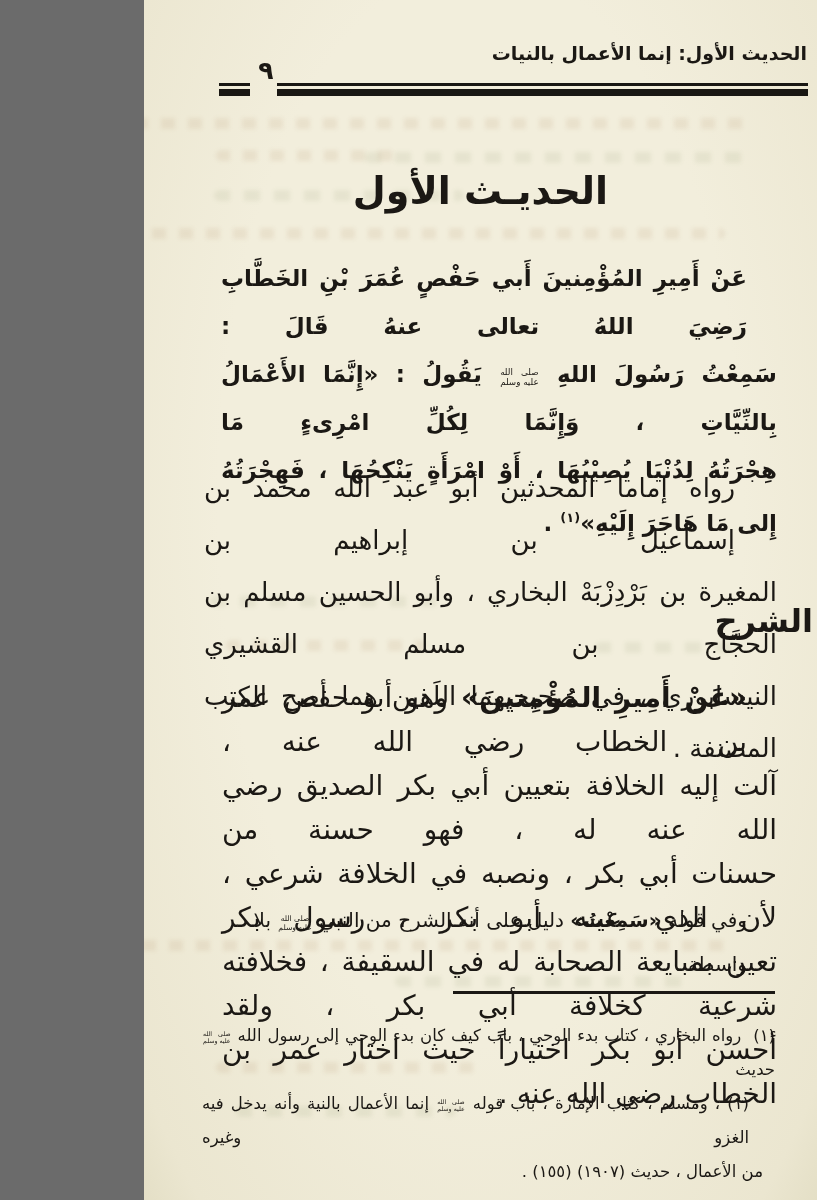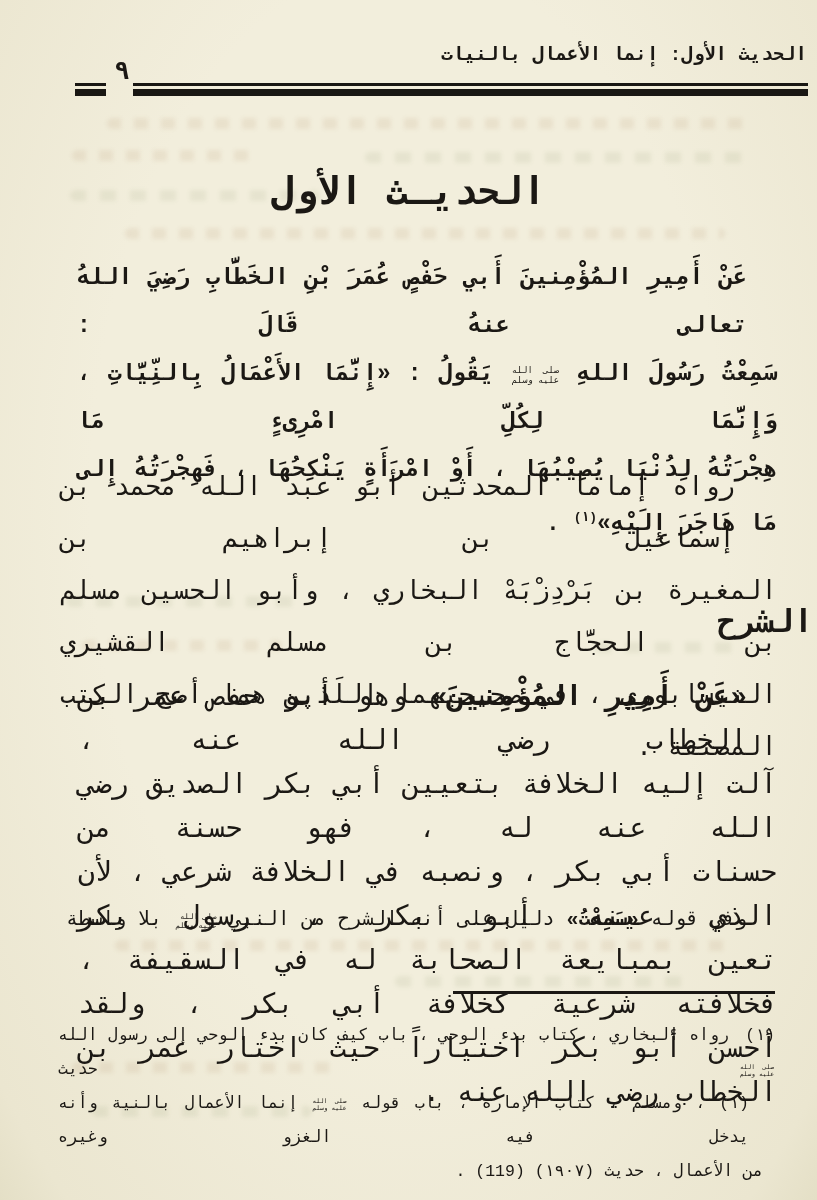--- a/index.html
+++ b/index.html
@@ -1,20 +1,20 @@
 <!DOCTYPE html>
 <html lang="ar" dir="rtl"><head>
 <meta charset="utf-8">
 <style>
   html,body{margin:0;padding:0;}
   body{background:#6b6b6b;font-family:"DejaVu Sans",sans-serif;}
   .page{
-    position:relative;width:817px;height:1200px;overflow:hidden;
+    position:relative;width:673px;height:1200px;overflow:hidden;
     background:radial-gradient(ellipse at 50% 42%, #f2eedc 55%, #ebe6d0 92%, #e4dfc6 100%);
-    color:#1b1814;direction:rtl;font-family:Liberation Mono, monospace;
+    color:#1b1814;direction:rtl;
   }
   
   .running-head{position:absolute;top:42px;right:10px;font-size:19px;font-weight:700;letter-spacing:0;}
   .rule-long{position:absolute;top:83px;left:133px;right:9px;}
   .rule-short{position:absolute;top:83px;left:75px;width:31px;}
   .rule-thin{height:3px;background:#191713;}
   .rule-thick{height:7px;background:#191713;margin-top:3px;}
   .page-number{position:absolute;top:56px;left:107px;width:30px;text-align:center;font-size:25px;font-weight:700;}
   
   .chapter-title{position:absolute;top:158px;left:0;right:0;margin:11px;text-align:center;font-size:38px;font-weight:700;}
@@ -27,21 +27,21 @@
   .ind-26{padding-right:26px;}
   .ind-12{padding-right:12px;}
   .hadith{position:absolute;top:254px;right:40px;left:60px;font-size:23px;font-weight:700;line-height:48px;margin-left:17px;}
   .narration{position:absolute;top:462px;right:40px;left:60px;font-size:26px;line-height:52px;}
   .commentary{position:absolute;top:676px;right:40px;left:78px;font-size:28px;line-height:44px;}
   .closing{position:absolute;top:898px;right:40px;left:60px;font-size:20px;line-height:44px;text-align:right;}
   .bold-quote{font-weight:700;}
   .fn-ref{font-size:13px;vertical-align:9px;font-weight:700;}
   
   .saw{display:inline-block;font-size:0.38em;font-weight:400;line-height:1.15;text-align:center;vertical-align:-0.35em;padding:0 1px;}
-  .saw div{white-space:nowrap;text-align:right;}
+  .saw div{white-space:nowrap;}
   
   .fn-rule{position:absolute;top:991px;right:42px;width:322px;height:3px;background:#1b1814;}
   .footnotes{position:absolute;top:1019px;right:42px;left:58px;font-size:16.5px;line-height:34px;}
   .fn-number{padding-left:6px;}
   
   .bleed{position:absolute;height:11px;border-radius:6px;filter:blur(2px);opacity:.6;
     background:repeating-linear-gradient(90deg, rgba(165,125,85,.20) 0 14px, rgba(165,125,85,0) 14px 27px);}
   .bleed.greenish{background:repeating-linear-gradient(90deg, rgba(130,140,95,.18) 0 16px, rgba(130,140,95,0) 16px 30px);}
 </style>
 </head>
@@ -122,16 +122,16 @@
       <span class="fn-number">(١)</span>
       <span>رواه البخاري ، كتاب بدء الوحي ، باب كيف كان بدء الوحي إلى رسول الله</span>
       <span class="saw"><div>صلى الله</div><div>عليه وسلم</div></span>
       <span>حديث</span>
     </div>
     <div class="textline ind-26">
       <span>(١) ، ومسلم ، كتاب الإمارة ، باب قوله</span>
       <span class="saw"><div>صلى الله</div><div>عليه وسلم</div></span>
       <span>إنما الأعمال بالنية وأنه يدخل فيه الغزو وغيره</span>
     </div>
-    <div class="textline partial ind-12">من الأعمال ، حديث (١٩٠٧) (119) .</div>
+    <div class="textline partial ind-12">من الأعمال ، حديث (١٩٠٧) (١٥٥) .</div>
   </section>
 
 </div>
 
 </body></html>

